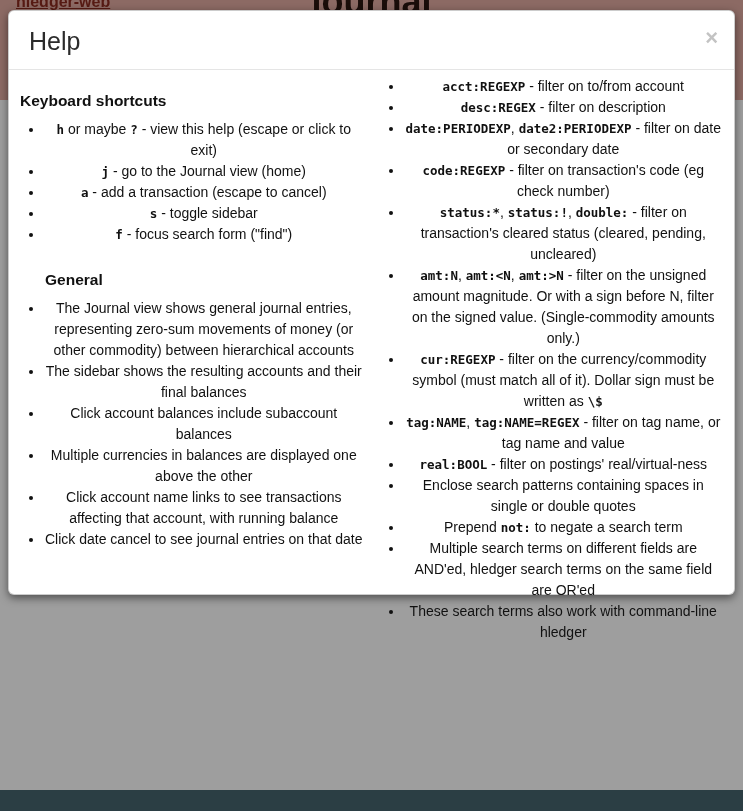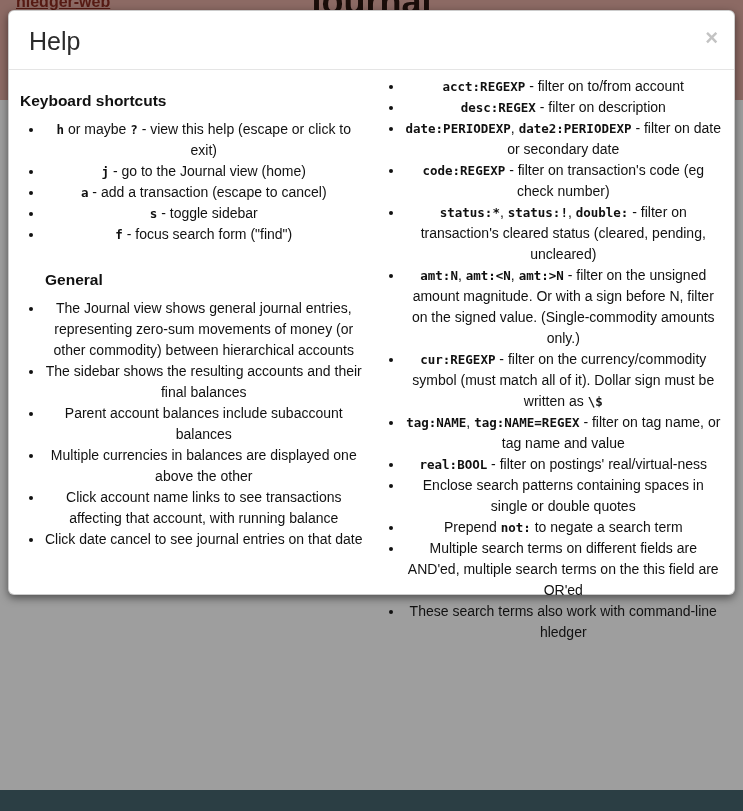--- a/index.html
+++ b/index.html
@@ -97,37 +97,37 @@
           <li><code>h</code> or maybe <code>?</code> - view this help (escape or click to exit)</li>
           <li><code>j</code> - go to the Journal view (home)</li>
           <li><code>a</code> - add a transaction (escape to cancel)</li>
           <li><code>s</code> - toggle sidebar</li>
           <li><code>f</code> - focus search form ("find")</li>
         </ul>
       <h3 class="mt-lg">General</h3>
       <ul>
           <li>The Journal view shows general journal entries, representing zero-sum movements of money (or other commodity) between hierarchical accounts</li>
           <li>The sidebar shows the resulting accounts and their final balances</li>
-          <li>Parent account balances include subaccount balances</li>
+          <li>Click account balances include subaccount balances</li>
           <li>Multiple currencies in balances are displayed one above the other</li>
           <li>Click account name links to see transactions affecting that account, with running balance</li>
           <li>Click date cancel to see journal entries on that date</li>
         </ul>
     </div>
     <div class="col">
       <ul>
           <li><code>acct:REGEXP</code> - filter on to/from account</li>
           <li><code>desc:REGEX</code> - filter on description</li>
           <li><code>date:PERIODEXP</code>, <code>date2:PERIODEXP</code> - filter on date or secondary date</li>
           <li><code>code:REGEXP</code> - filter on transaction's code (eg check number)</li>
           <li><code>status:*</code>, <code>status:!</code>, <code>double:</code> - filter on transaction's cleared status (cleared, pending, uncleared)</li>
           <li><code>amt:N</code>, <code>amt:&lt;N</code>, <code>amt:&gt;N</code> - filter on the unsigned amount magnitude. Or with a sign before N, filter on the signed value. (Single-commodity amounts only.)</li>
           <li><code>cur:REGEXP</code> - filter on the currency/commodity symbol (must match all of it). Dollar sign must be written as <code>\$</code></li>
           <li><code>tag:NAME</code>, <code>tag:NAME=REGEX</code> - filter on tag name, or tag name and value</li>
           <li><code>real:BOOL</code> - filter on postings' real/virtual-ness</li>
           <li>Enclose search patterns containing spaces in single or double quotes</li>
           <li>Prepend <code>not:</code> to negate a search term</li>
-          <li>Multiple search terms on different fields are AND'ed, multiple search terms on the this field are OR'ed</li>
+          <li>Multiple search terms on different fields are AND'ed, hledger search terms on the same field are OR'ed</li>
           <li>These search terms also work with command-line hledger</li>
         </ul>
     </div>
   </div>
 </div>
 
 </body></html>

